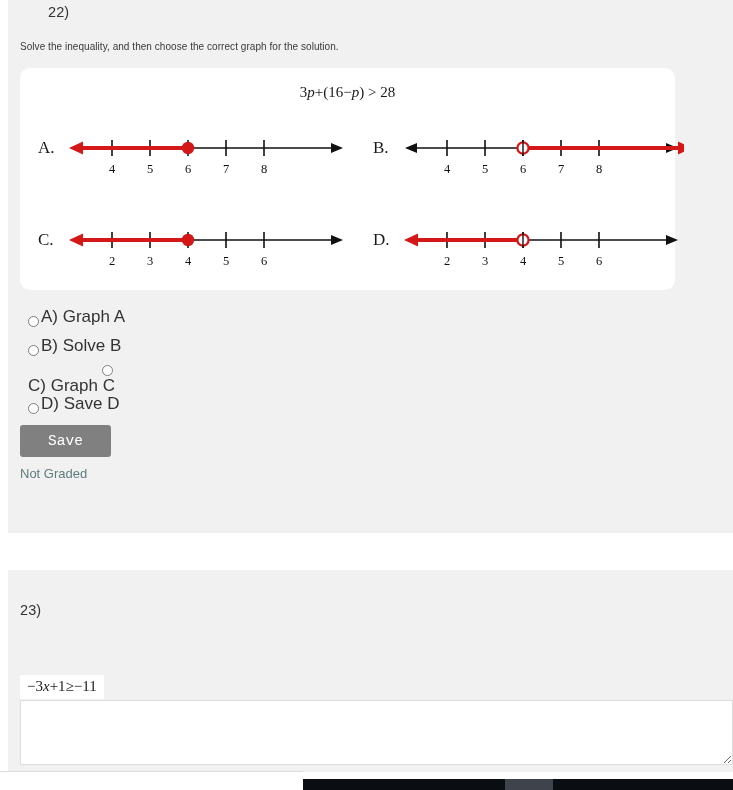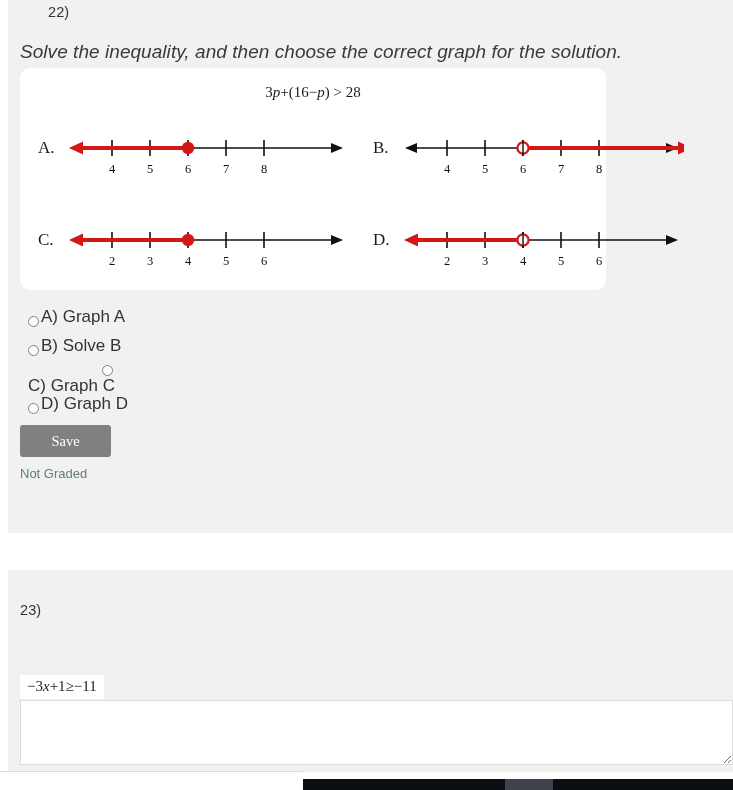--- a/index.html
+++ b/index.html
@@ -30,32 +30,31 @@
   #q23-panel { top: 570px; height: 202px; }
 
   .q-number {
     position: absolute;
     font-size: 14.5px;
     color: #333333;
     letter-spacing: 0.1px;
   }
   .q-prompt {
     position: absolute;
-    font-size: 19px;
+    font-size: 10px;
     color: #3a3a3a;
     letter-spacing: 0.05px;
-    font-style: italic;
   }
 
   
   .graph-card {
     position: absolute;
     left: 20px;
     top: 68px;
-    width: 586px;
+    width: 655px;
     height: 222px;
     background: #ffffff;
     border-radius: 10px;
   }
   .formula {
     position: absolute;
     top: 16px;
     left: 0;
     right: 0;
     text-align: center;
@@ -98,21 +97,21 @@
   .save-btn {
     position: absolute;
     left: 20px;
     top: 425px;
     width: 91px;
     height: 32px;
     background: #808080;
     color: #ffffff;
     border: none;
     border-radius: 3px;
-    font-family: Liberation Serif, serif;
+    font-family: Liberation Mono, monospace;
     font-size: 14.5px;
     cursor: pointer;
     padding: 0;
   }
   .not-graded {
     position: absolute;
     left: 20px;
     top: 466px;
     font-size: 13px;
     color: #5f7d7d;
@@ -293,21 +292,21 @@
   <div class="choice" style="left:28px; top:336px;">
     <span class="radio"></span>
     <span>B) Solve B</span>
   </div>
   <div class="choice" style="left:28px; top:365px;flex-direction:column;">
     <span class="radio"></span>
     <span>C) Graph C</span>
   </div>
   <div class="choice" style="left:28px; top:394px;">
     <span class="radio"></span>
-    <span>D) Graph D</span>
+    <span>D) Save D</span>
   </div>
 
   <button class="save-btn">Save</button>
   <div class="not-graded">Not Graded</div>
 
   <div class="q-panel" id="q23-panel"></div>
 
   <div class="q-number" style="left:20px; top:602px;">23)</div>
 
 

